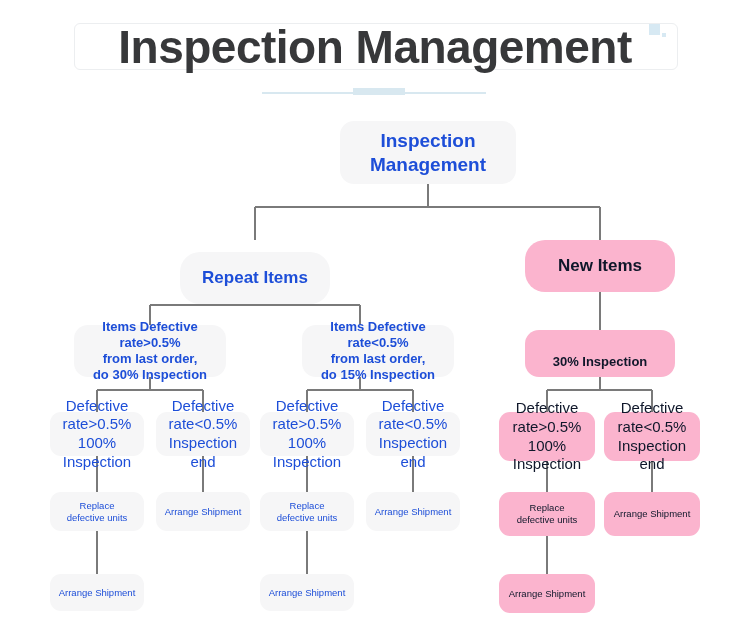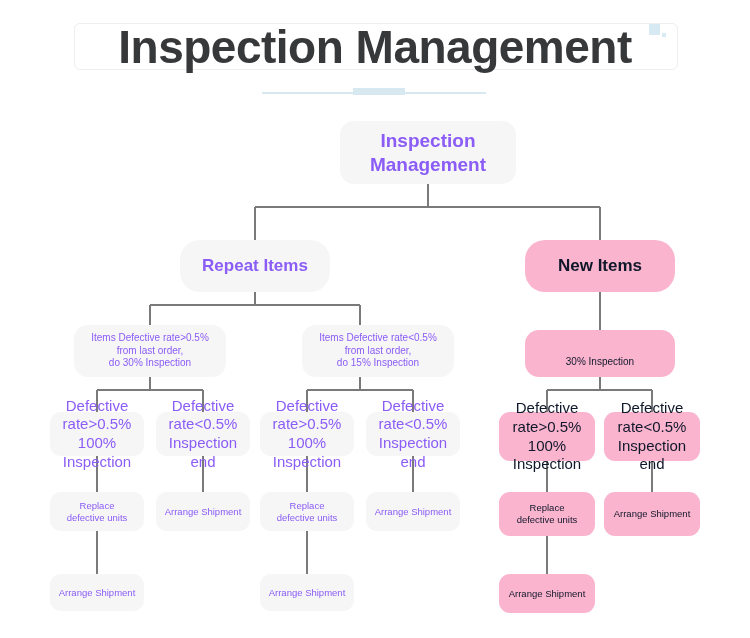--- a/index.html
+++ b/index.html
@@ -97,30 +97,30 @@
     align-items: center;
     justify-content: center;
     text-align: center;
     border-radius: 12px;
     line-height: 1.25;
   }
   .node span { display: block; width: 100%; }
 
   .blue {
     background: #f6f6f7;
-    color: #8b5cf6;
+    color: #1d4ed8;
   }
   .pink {
     background: #fbb4ce;
     color: #0f172a;
   }
 
   .lvl0 { font-size: 19px; font-weight: bold; border-radius: 14px; }
   .lvl1 { font-size: 17px; font-weight: bold; border-radius: 20px; }
-  .lvl2 { font-size: 10px; font-weight: normal; border-radius: 14px; align-items: center; }
+  .lvl2 { font-size: 13px; font-weight: bold; border-radius: 14px; align-items: center; }
   .lvl3 { font-size: 15px; font-weight: normal; border-radius: 11px; }
   .lvl4 { font-size: 9.5px; font-weight: normal; border-radius: 11px; }
   .lvl5 { font-size: 9.5px; font-weight: normal; border-radius: 11px; }
 </style>
 </head>
 <body>
 
 <div id="header-card"></div>
 <div id="page-title">Inspection Management</div>
 <div id="title-rule"></div>
@@ -171,21 +171,21 @@
       <path d="M307,531 L307,574"></path>
       <path d="M547,536 L547,574"></path>
     </g>
   </svg>
 
   <div class="node blue lvl0" style="left:340px;top:121px;width:176px;height:63px;">
     <span style="white-space:pre-line;">Inspection
 Management</span>
   </div>
 
-  <div class="node blue lvl1" style="left:180px;top:240px;width:150px;height:52px;">
+  <div class="node blue lvl1" style="left:180px;top:252px;width:150px;height:52px;">
     <span style="white-space:pre-line;">Repeat Items</span>
   </div>
   <div class="node pink lvl1" style="left:525px;top:240px;width:150px;height:52px;">
     <span style="white-space:pre-line;">New Items</span>
   </div>
 
   <div class="node blue lvl2" style="left:74px;top:325px;width:152px;height:52px;">
     <span style="white-space:pre-line;">Items Defective rate&gt;0.5%
 from last order,
 do 30% Inspection</span>

